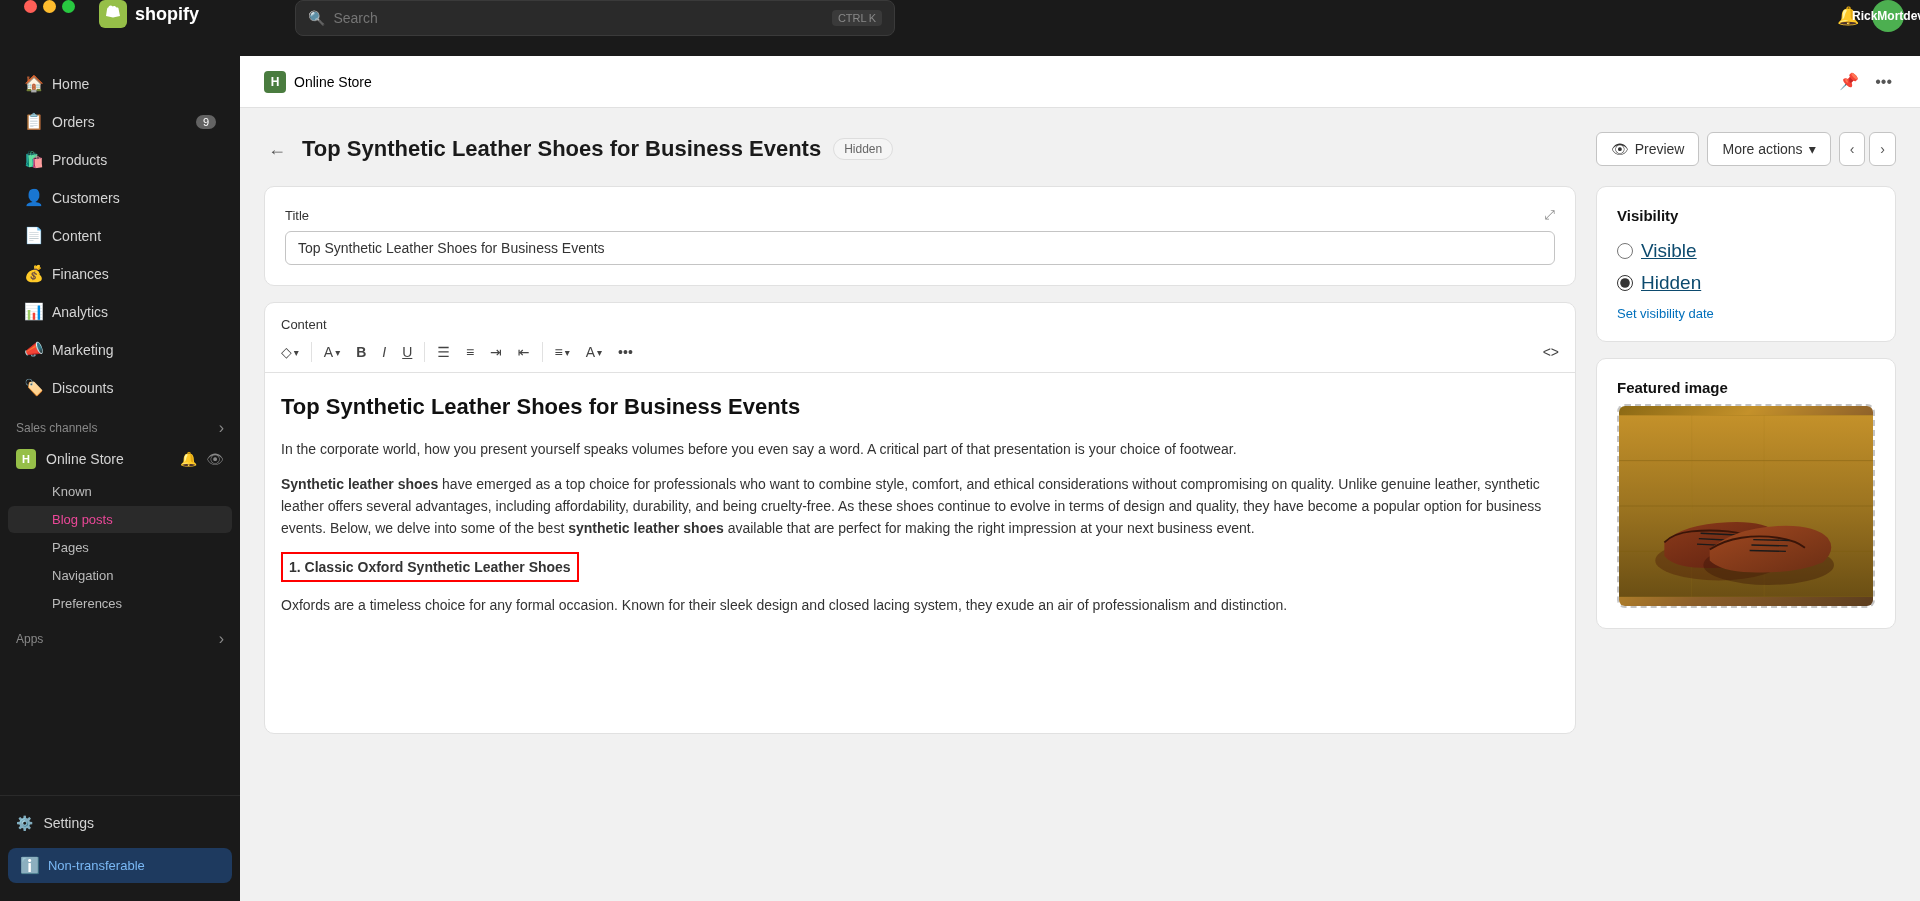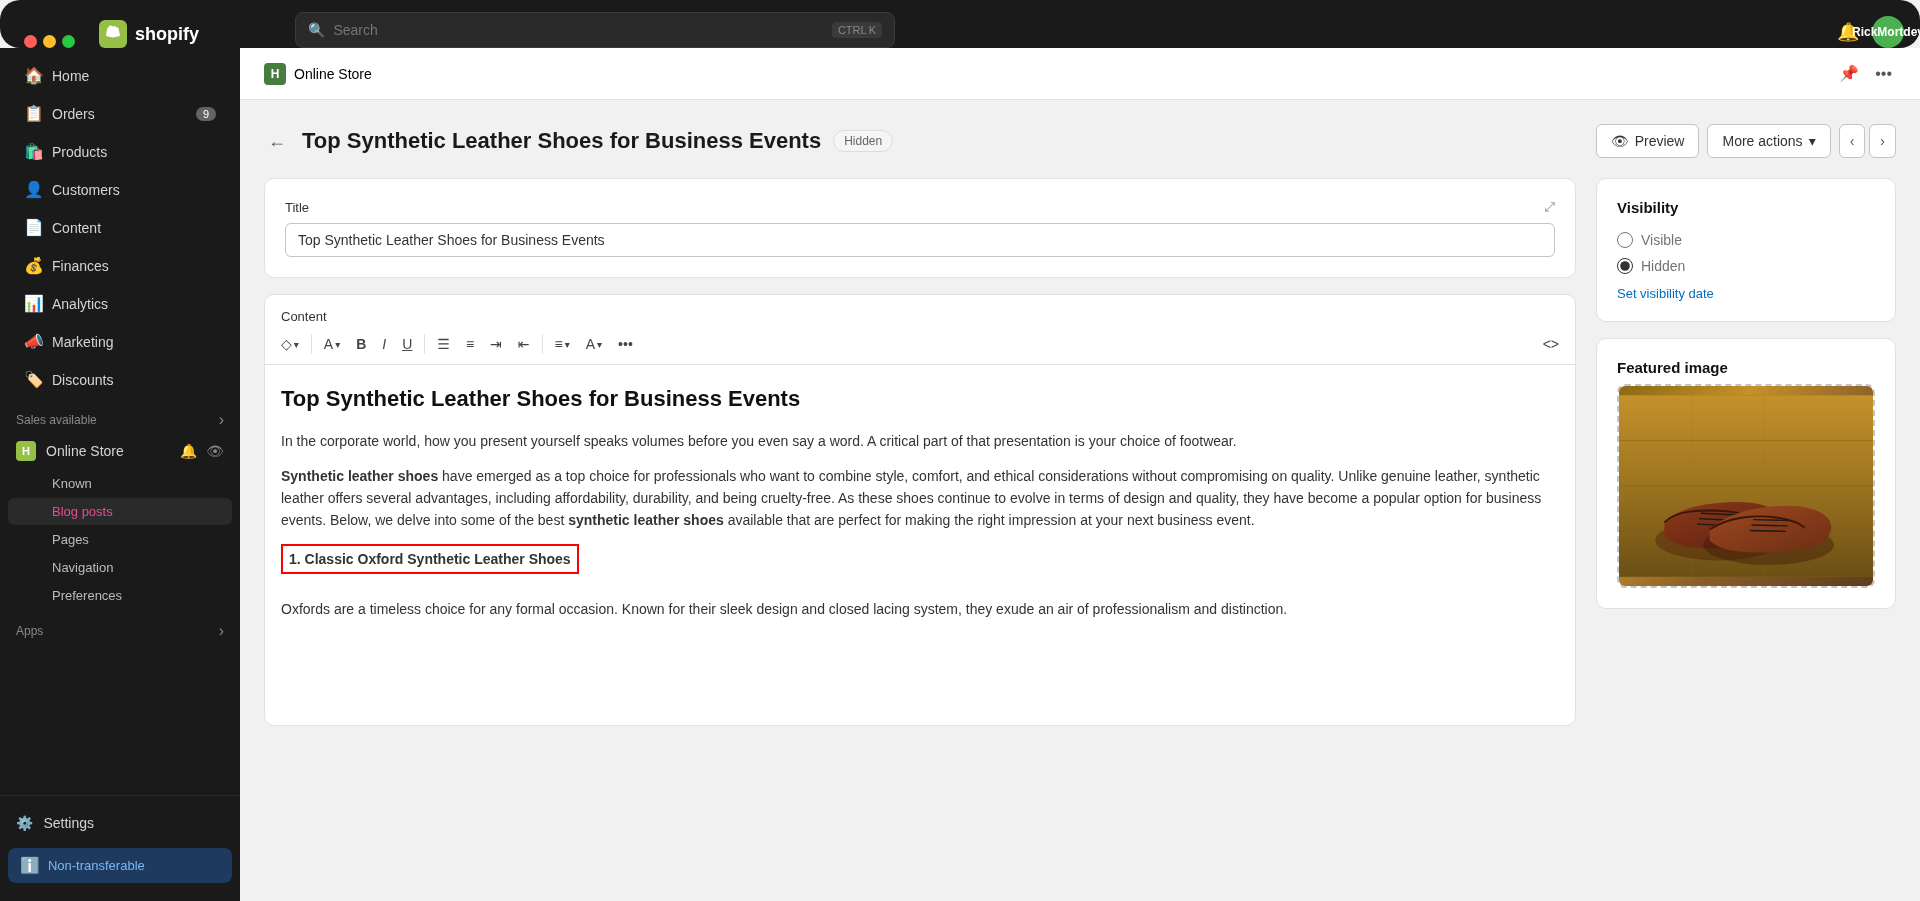--- a/index.html
+++ b/index.html
@@ -1,19 +1,19 @@
 <!DOCTYPE html>
 <html><head>
   <meta charset="utf-8">
   <style>
     * { box-sizing: border-box; margin: 0; padding: 0; }
     body { font-family: -apple-system, BlinkMacSystemFont, 'Segoe UI', sans-serif; font-size: 14px; background: #f1f1f1; display: flex; flex-direction: column; height: 901px; overflow: hidden; }
 
     
-    .topbar { background: #1a1a1a; height: 48px; display: flex; align-items: flex-end; padding: 0 16px; gap: 16px; flex-shrink: 0; border-radius: 20px; }
+    .topbar { background: #1a1a1a; height: 56px; display: flex; align-items: flex-start; padding: 0 16px; gap: 16px; flex-shrink: 0; }
     .topbar-logo { display: flex; align-items: center; gap: 8px; color: #fff; font-weight: 700; font-size: 18px; min-width: 180px; }
     .topbar-logo-icon { width: 28px; height: 28px; background: #96bf48; border-radius: 6px; display: flex; align-items: center; justify-content: center; }
     .search-bar { flex: 1; max-width: 600px; background: #2a2a2a; border-radius: 8px; height: 36px; display: flex; align-items: center; padding: 0 12px; gap: 8px; color: #999; border: 1px solid #3a3a3a; }
     .search-bar input { background: none; border: none; outline: none; color: #ccc; font-size: 14px; flex: 1; }
     .search-shortcut { background: #3a3a3a; color: #888; font-size: 11px; padding: 2px 6px; border-radius: 4px; display: flex; gap: 2px; }
     .topbar-right { margin-left: auto; display: flex; align-items: center; gap: 12px; }
     .notif-icon { color: #ccc; font-size: 18px; cursor: pointer; }
     .avatar { background: #4caf50; color: #fff; font-size: 12px; font-weight: 600; border-radius: 50%; width: 32px; height: 32px; display: flex; align-items: center; justify-content: center; }
 
     
@@ -74,30 +74,30 @@
     .field-label { font-size: 13px; font-weight: 500; color: #333; margin-bottom: 8px; display: flex; align-items: center; justify-content: space-between; }
     .field-input { width: 100%; border: 1px solid #c4c4c4; border-radius: 6px; padding: 8px 12px; font-size: 14px; outline: none; color: #333; }
 
     
     .editor-toolbar { display: flex; align-items: center; gap: 4px; padding: 8px 10px; border-bottom: 1px solid #e1e1e1; flex-wrap: wrap; }
     .toolbar-btn { background: none; border: none; cursor: pointer; padding: 4px 6px; border-radius: 4px; color: #444; font-size: 14px; display: flex; align-items: center; gap: 2px; }
     .toolbar-sep { width: 1px; background: #e1e1e1; height: 20px; margin: 0 2px; }
     .editor-body { padding: 16px; min-height: 360px; overflow-y: auto; font-size: 14px; line-height: 1.6; color: #333; max-height: 380px; }
     .editor-body h1 { font-size: 22px; font-weight: 700; margin-bottom: 14px; color: #111; }
     .editor-body p { margin-bottom: 12px; }
-    .editor-body .oxford-heading { border: 2px solid red; display: inline-block; padding: 2px 6px; margin-bottom: 12px; }
+    .editor-body .oxford-heading { border: 2px solid red; display: inline-block; padding: 2px 6px; }
     .editor-code-btn { margin-left: auto; }
     .content-card { background: #fff; border-radius: 10px; border: 1px solid #e1e1e1; overflow: hidden; }
 
     
     .visibility-label { font-size: 15px; font-weight: 600; color: #111; margin-bottom: 16px; }
     .radio-group { display: flex; flex-direction: column; gap: 10px; }
     .radio-item { display: flex; align-items: center; gap: 8px; cursor: pointer; }
     .radio-item input[type="radio"] { accent-color: #333; width: 16px; height: 16px; }
-    .radio-item label { font-size: 14px; color: #737373; cursor: pointer; }
+    .radio-item label { font-size: 19px; color: #0c4a6e; cursor: pointer; text-decoration: underline; }
     .set-visibility-link { color: #006fbb; font-size: 13px; text-decoration: none; cursor: pointer; display: block; margin-top: 12px; }
 
     
     .featured-image-label { font-size: 15px; font-weight: 600; color: #111; margin-bottom: 8px; }
     .image-placeholder { border: 2px dashed #c4c4c4; border-radius: 8px; overflow: hidden; min-height: 200px; display: flex; align-items: center; justify-content: center; }
     .shoe-image { width: 100%; height: 200px; background: linear-gradient(135deg, #8b6914 0%, #c4912a 30%, #8b5e2a 60%, #5c3d1e 100%); position: relative; display: flex; align-items: flex-end; justify-content: center; overflow: hidden; }
 
     
     ::-webkit-scrollbar { width: 6px; }
     ::-webkit-scrollbar-track { background: #f1f1f1; }
@@ -171,21 +171,21 @@
       <div class="sidebar-item">
         <span class="icon">📣</span>
         <span>Marketing</span>
       </div>
       <div class="sidebar-item">
         <span class="icon">🏷️</span>
         <span>Discounts</span>
       </div>
 
       <div style="display:flex; align-items:center; justify-content:space-between; padding: 12px 16px 4px;">
-        <span style="font-size:12px; color:#888; font-weight:500;">Sales available</span>
+        <span style="font-size:12px; color:#888; font-weight:500;">Sales channels</span>
         <button style="background:none;border:none;color:#888;cursor:pointer;font-size:16px;">›</button>
       </div>
 
       <div class="sales-channel-item">
         <span style="background:#96bf48;width:20px;height:20px;border-radius:4px;display:flex;align-items:center;justify-content:center;color:#fff;font-size:11px;font-weight:700;">H</span>
         <span>Online Store</span>
         <div class="actions">
           <span style="cursor:pointer;">🔔</span>
           <span style="cursor:pointer;">👁</span>
         </div>

